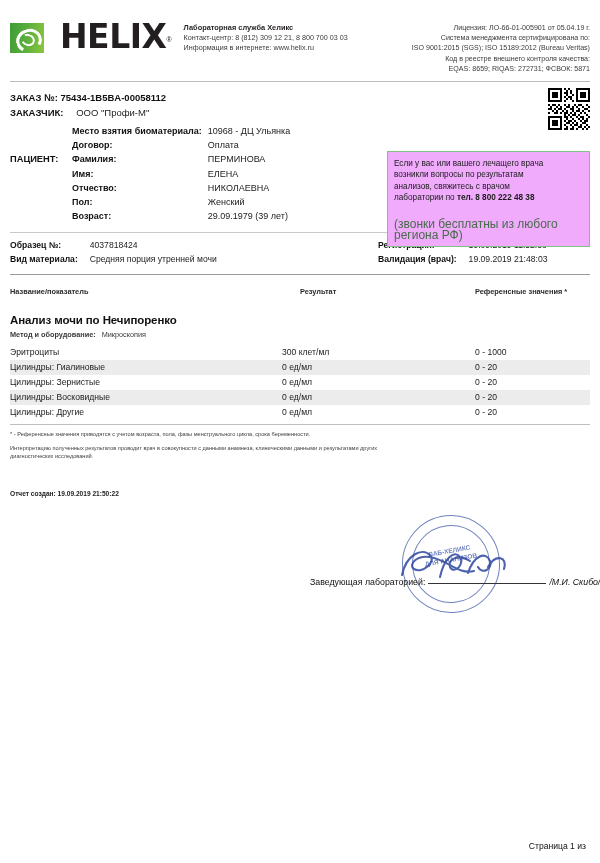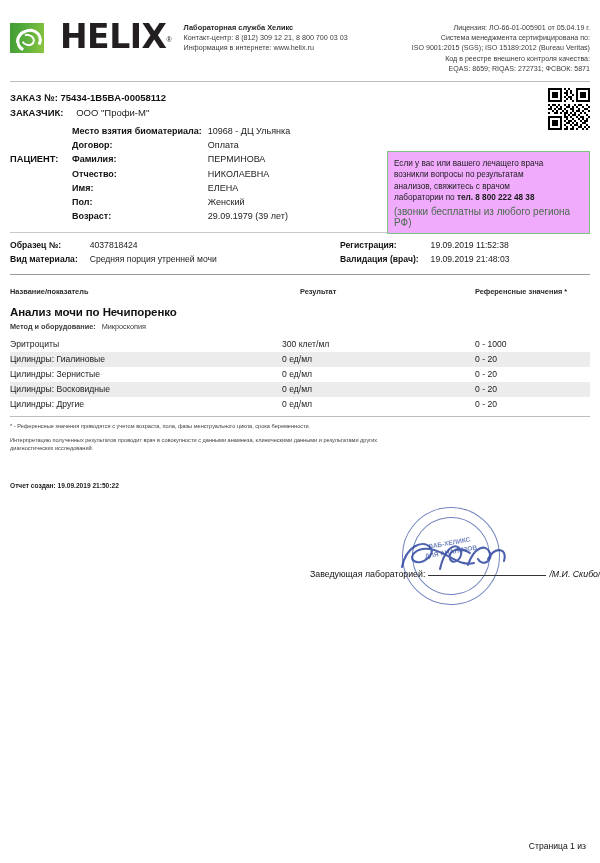--- a/index.html
+++ b/index.html
@@ -107,45 +107,45 @@
     position: absolute;
     right: 0; top: 27px;
     width: 203px;
     border: 1px solid #7cc47f;
     background: #f0abfc;
     padding: 6px 6px 5px;
     text-align: left;
   }
   .callout p { margin: 0; font-size: 8.2px; line-height: 11.4px; color: #1b1b1b; }
   .callout p b { font-weight: 700; }
-  .callout .sub { font-size: 10px; color: #4a6b4d; margin-top: 2px; }
+  .callout .sub { font-size: 12px; color: #4a6b4d; margin-top: 15px; }
 
   .hr-thin { border: 0; border-top: 1px solid #c9c9c9; margin: 9px 0 0; }
 
   
-  .sample { display: flex; padding-top: 6px; }
+  .sample { display: flex; padding-top: 6px; gap: 38px; }
   .sample-col { display: flex; }
   .sample-col.left { width: 330px; }
   table.kv { border-collapse: collapse; }
   table.kv td { padding: 0; font-size: 8.6px; line-height: 13.6px; vertical-align: top; }
   table.kv td.k { font-weight: 700; color: #111; white-space: nowrap; }
   table.kv td.v { color: #222; padding-left: 12px; white-space: nowrap; }
 
   .hr-dark { border: 0; border-top: 1px solid #9a9a9a; margin: 7px 0 0; }
 
   
   .col-head { display: flex; padding-top: 5px; }
   .col-head .c1 { width: 290px; }
   .col-head .c2 { width: 175px; }
   .col-head .c3 { flex: 1; }
   .col-head span { font-size: 7.4px; font-weight: 700; color: #2b2b2b; }
 
   .test-title {
     font-size: 11.5px; font-weight: 700; color: #111;
-    margin-top: 8px; letter-spacing: -0.1px;
+    margin-top: 16px; letter-spacing: -0.1px;
   }
   .method { font-size: 7.3px; color: #3a3a3a; margin-top: 4px; }
   .method b { font-weight: 700; }
   .method span { margin-left: 6px; }
 
   table.results {
     width: 100%;
     border-collapse: collapse;
     margin-top: 6px;
   }
@@ -381,26 +381,26 @@
         </tr>
         <tr>
           <td class="k">Договор:</td>
           <td class="v">Оплата</td>
         </tr>
         <tr>
           <td class="k">Фамилия:</td>
           <td class="v">ПЕРМИНОВА</td>
         </tr>
         <tr>
+          <td class="k">Имя:</td>
+          <td class="v">ЕЛЕНА</td>
+        </tr>
+        <tr>
           <td class="k">Отчество:</td>
           <td class="v">НИКОЛАЕВНА</td>
-        </tr>
-        <tr>
-          <td class="k">Имя:</td>
-          <td class="v">ЕЛЕНА</td>
         </tr>
         <tr>
           <td class="k">Пол:</td>
           <td class="v">Женский</td>
         </tr>
         <tr>
           <td class="k">Возраст:</td>
           <td class="v">29.09.1979 (39 лет)</td>
         </tr>
       </tbody>

